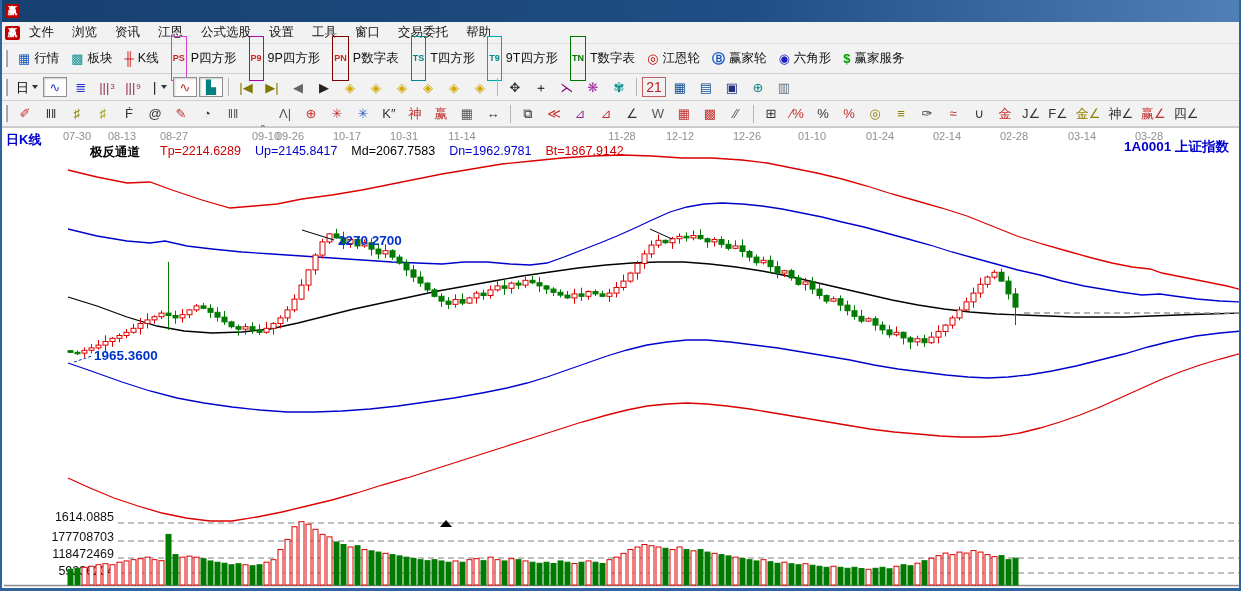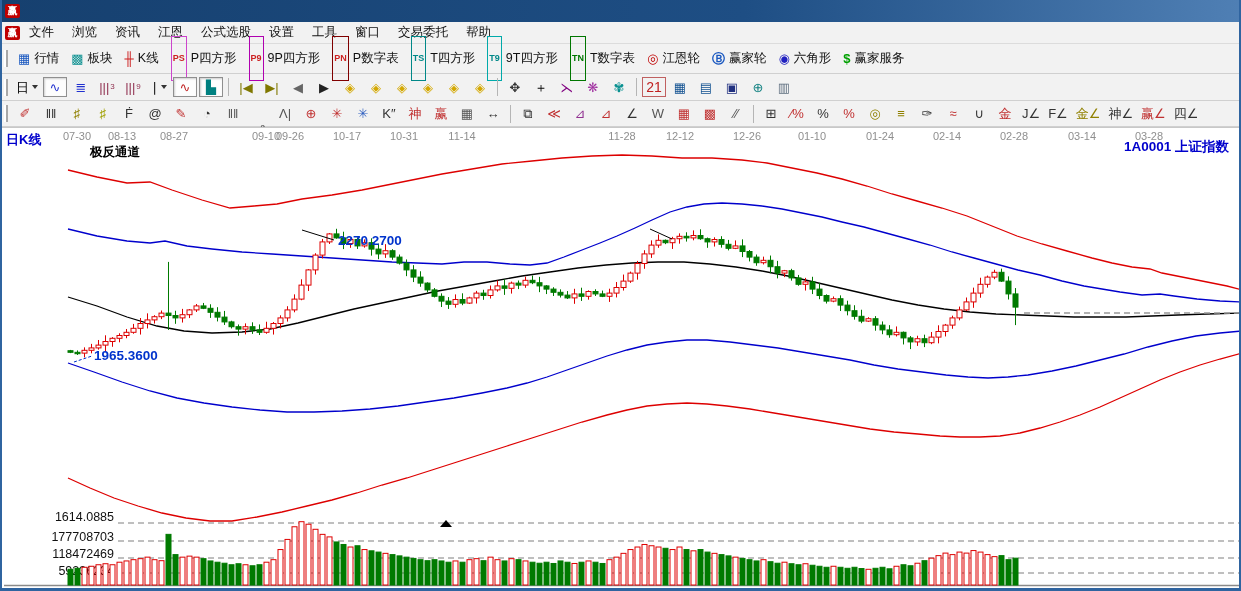--- a/index.html
+++ b/index.html
@@ -807,16 +807,23 @@
         </g>
         <line x1="300" y1="230" x2="332" y2="240" stroke="#000" stroke-width="1"></line>
         <line x1="648" y1="229" x2="670" y2="239" stroke="#000" stroke-width="1"></line>
         <line x1="72" y1="362" x2="90" y2="356" stroke="#0033cc" stroke-width="1" stroke-dasharray="3,2"></line>
         <text x="336" y="245" font-size="13.5" font-weight="bold" fill="#0033cc">2270.2700</text>
         <text x="92" y="360" font-size="13.5" font-weight="bold" fill="#0033cc">1965.3600</text>
         <path d="M438,527 L450,527 L444,520 Z" fill="#000"></path>
       </svg>
     <div class="indicator-row">
       <span class="indicator-name">极反通道</span>
+      <span id="indicator-values" style="display:flex;gap:14px;">
+          <span style="color: rgb(204, 0, 0);">Tp=2214.6289</span>
+          <span style="color: rgb(0, 0, 204);">Up=2145.8417</span>
+          <span style="color: rgb(0, 0, 0);">Md=2067.7583</span>
+          <span style="color: rgb(0, 0, 204);">Dn=1962.9781</span>
+          <span style="color: rgb(204, 0, 0);">Bt=1867.9142</span>
+        </span>
     </div>
     <div class="symbol-label">1A0001  上证指数</div>
   </div>
 </div>
 
 </body></html>

